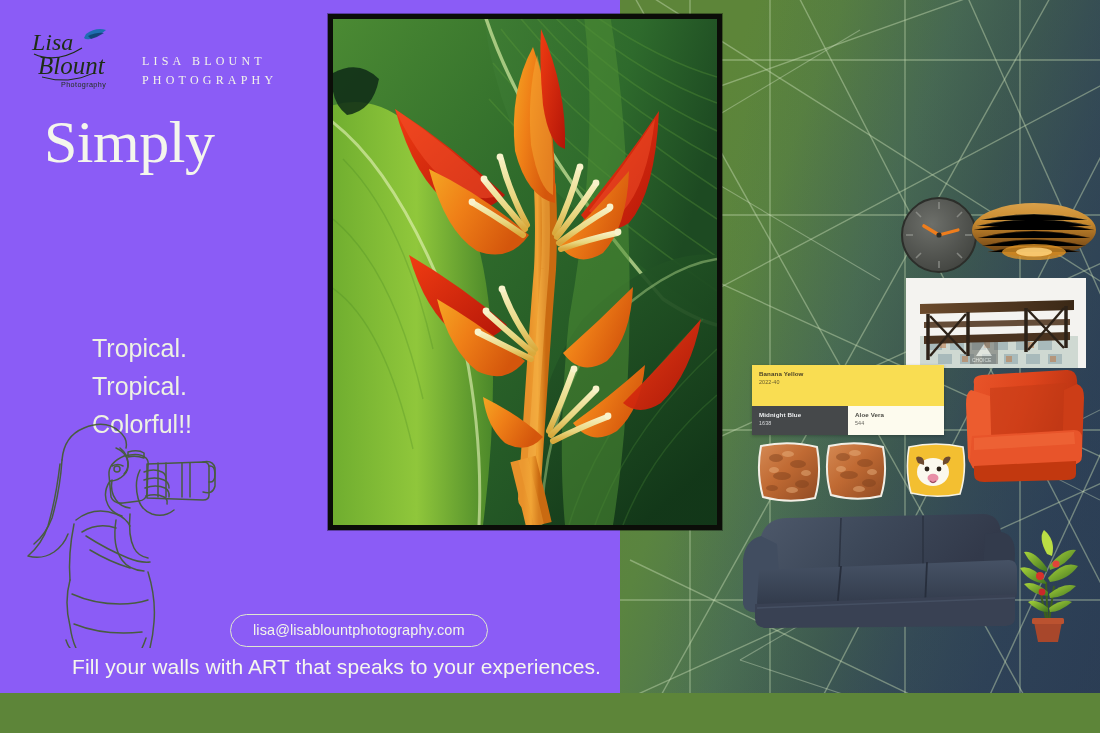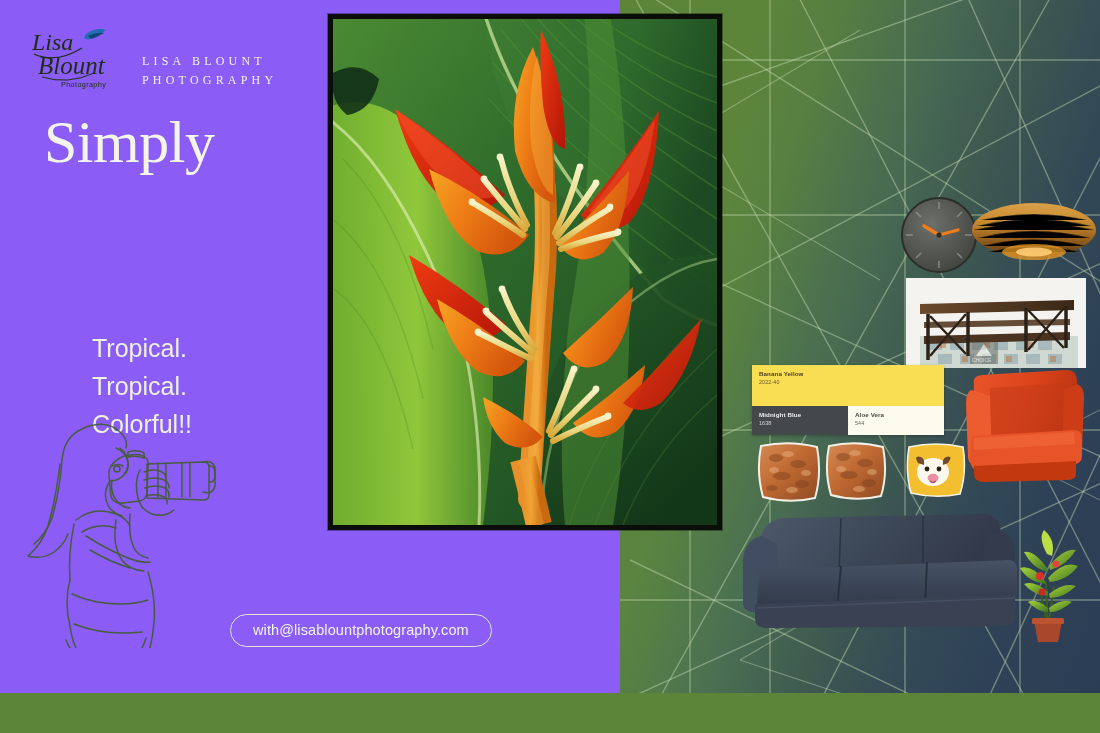--- a/index.html
+++ b/index.html
@@ -755,16 +755,17 @@
         <circle cx="34" cy="52" r="4" fill="#d8312a"></circle>
         <circle cx="50" cy="40" r="3.6" fill="#e0453a"></circle>
         <circle cx="36" cy="68" r="3.4" fill="#c9282a"></circle>
       </g>
 
       <path d="M28 98 L56 98 L52 118 L32 118 Z" fill="#a8472b"></path>
       <rect x="26" y="94" width="32" height="6" rx="1.5" fill="#bb5230"></rect>
     </svg>
   </div>
 
-  <div class="email-pill">with@lisablountphotography.com</div>
-
+  <div class="email-pill">lisa@lisablountphotography.com</div>
+
+  <div class="tagline">Fill your walls with ART that speaks to your experiences.</div>
 
 </div>
 
 </body></html>

